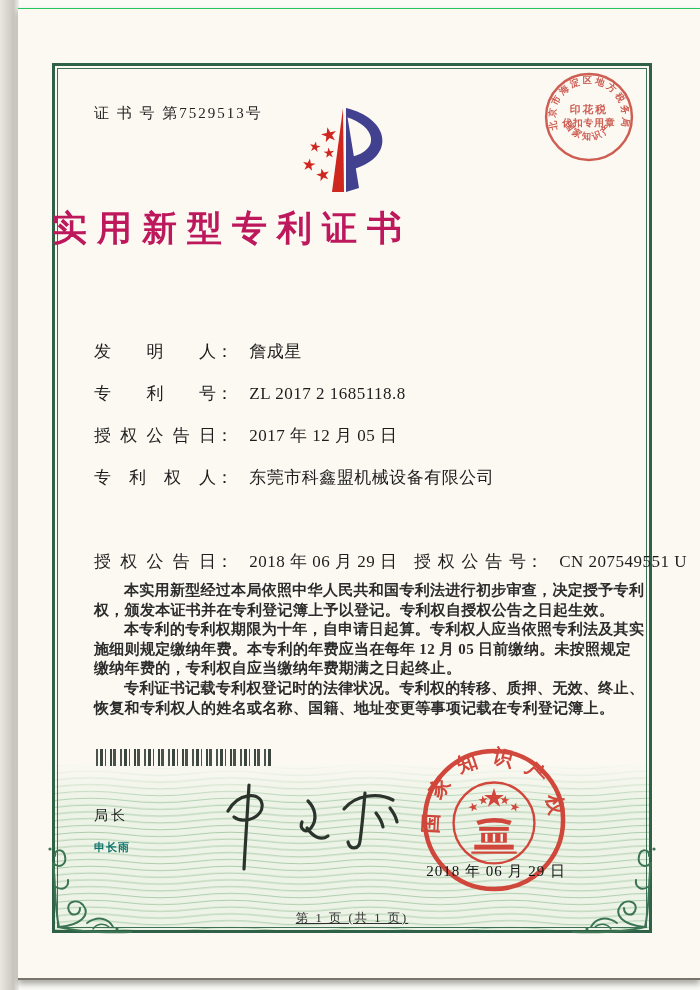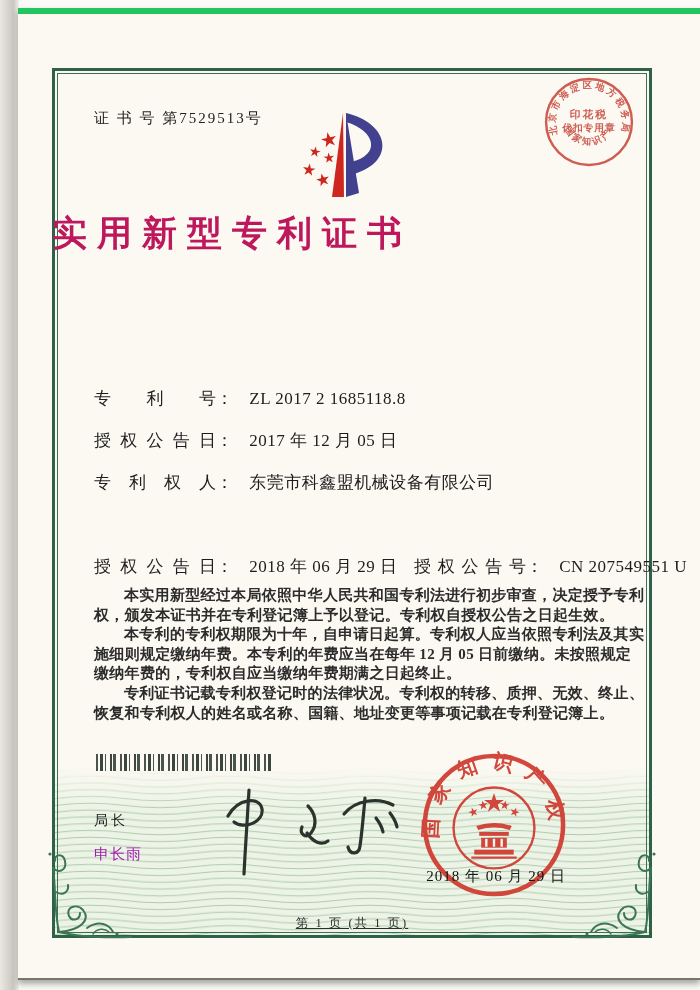--- a/index.html
+++ b/index.html
@@ -1,21 +1,21 @@
 <!DOCTYPE html>
 <html><head>
 <meta charset="utf-8">
 <style>
   * { margin:0; padding:0; box-sizing:border-box; }
   html,body { width:700px; height:990px; background:#fafaf7; overflow:hidden;
               font-family:"Liberation Serif","DejaVu Serif",serif; }
   .scan-strip { position:absolute; left:0; top:0; width:19px; height:990px;
                 background:linear-gradient(90deg,#e9e8e2 0,#d7d5cd 40%,#c9c7bf 70%,#efeee9 100%); }
   .paper { position:absolute; left:18px; top:8px; width:682px; height:972px;
-           background:#fbf9f2; border-top:6px solid #22c55e;
+           background:#fbf9f2; border-top:1px solid #22c55e;
            border-bottom:2px solid #77756c; box-shadow:0 4px 6px rgba(70,68,60,.45); }
   .frame { position:absolute; left:34px; top:54px; width:600px; height:870px;
            border:3px solid #2f6148; z-index:2; pointer-events:none; }
   .frame::before { content:""; position:absolute; inset:2px; border:1px solid #3c6f54; }
   .band { position:absolute; left:37px; top:754px; width:594px; height:167px; z-index:1; }
   .band svg { display:block; width:100%; height:100%; }
   .band .fade { position:absolute; left:0; top:0; width:100%; height:40px;
                 background:linear-gradient(180deg,#fbf9f2 0,rgba(251,249,242,0) 100%); }
   .cert-no { position:absolute; left:76px; top:95px; font-size:15px; letter-spacing:2px;
              color:#222; z-index:3; }
@@ -38,22 +38,22 @@
   .paras p { text-indent:2em; letter-spacing:.3px;font-weight:bold; }
   .barcode { position:absolute; left:78px; top:740px; width:176px; height:17px; z-index:3;
              background:repeating-linear-gradient(90deg,
                #49544c 0 2px, rgba(0,0,0,0) 2px 4px,
                #3c463f 4px 7px, rgba(0,0,0,0) 7px 9px,
                #49544c 9px 10px, rgba(0,0,0,0) 10px 14px,
                #3c463f 14px 16px, rgba(0,0,0,0) 16px 17px,
                #49544c 17px 20px, rgba(0,0,0,0) 20px 24px); }
   .director-title { position:absolute; left:76px; top:798px; font-size:14px; color:#1d1d1d;
                     letter-spacing:3px; z-index:3; }
-  .director-name { position:absolute; left:76px; top:831px; font-size:15px; color:#a21caf;
-                   letter-spacing:1px; z-index:3; }
+  .director-name { position:absolute; left:76px; top:831px; font-size:11px; color:#0f766e;
+                   letter-spacing:1px; z-index:3;font-weight:bold; }
   .signature { position:absolute; left:170px; top:770px; width:225px; height:102px; z-index:3; }
   .seal { position:absolute; left:402px; top:737px; width:148px; height:148px;
           z-index:3; opacity:.92; }
   .seal-date { position:absolute; left:393px; top:853px; width:170px; text-align:center;
                font-size:15px; color:#141414; letter-spacing:1px; z-index:4; }
   .footer { position:absolute; left:34px; top:901px; width:600px; text-align:center;
             font-size:12.5px; color:#2e2e2e; letter-spacing:2px; z-index:3;text-decoration:underline; }
   .flourish { position:absolute; top:826px; width:86px; height:102px; z-index:3; }
   .flourish.left { left:29px; }
   .flourish.right { left:553px; transform:scaleX(-1); }
@@ -109,20 +109,24 @@
       <text x="45" y="41" text-anchor="middle" font-size="10.5" font-weight="bold" fill="#c8483d" style="letter-spacing:2px">印花税</text>
       <text x="45" y="54" text-anchor="middle" font-size="9.5" font-weight="bold" fill="#c8483d" style="letter-spacing:1px">代扣专用章</text>
       <text font-size="9" fill="#c8483d" style="letter-spacing:2.2px" font-weight="bold">
         <textPath href="#taxBot" startOffset="1">国家知识产权局</textPath>
       </text>
     </svg>
   </div>
 
   <div class="title">实用新型专利证书</div>
 
+  <div class="frow" style="top:331px">
+    <span class="flabel">发明人</span><span class="fcolon">：</span>
+    <span class="fvalue">詹成星</span>
+  </div>
   <div class="frow" style="top:373px">
     <span class="flabel">专利号</span><span class="fcolon">：</span>
     <span class="fvalue">ZL 2017 2 1685118.8</span>
   </div>
   <div class="frow" style="top:415px">
     <span class="flabel">授权公告日</span><span class="fcolon">：</span>
     <span class="fvalue">2017 年 12 月 05 日</span>
   </div>
   <div class="frow" style="top:457px">
     <span class="flabel">专利权人</span><span class="fcolon">：</span>

